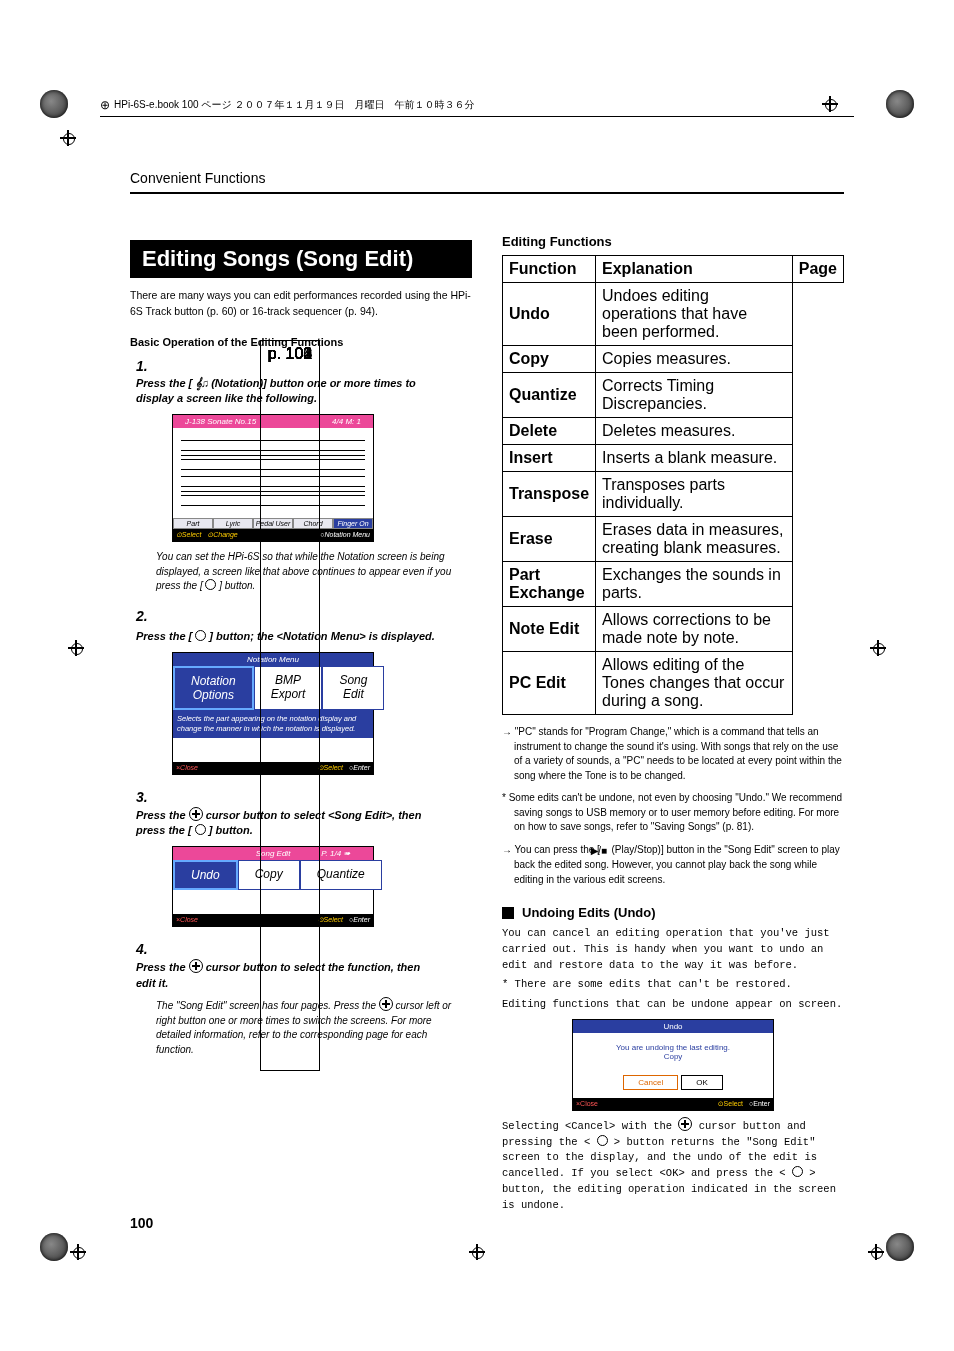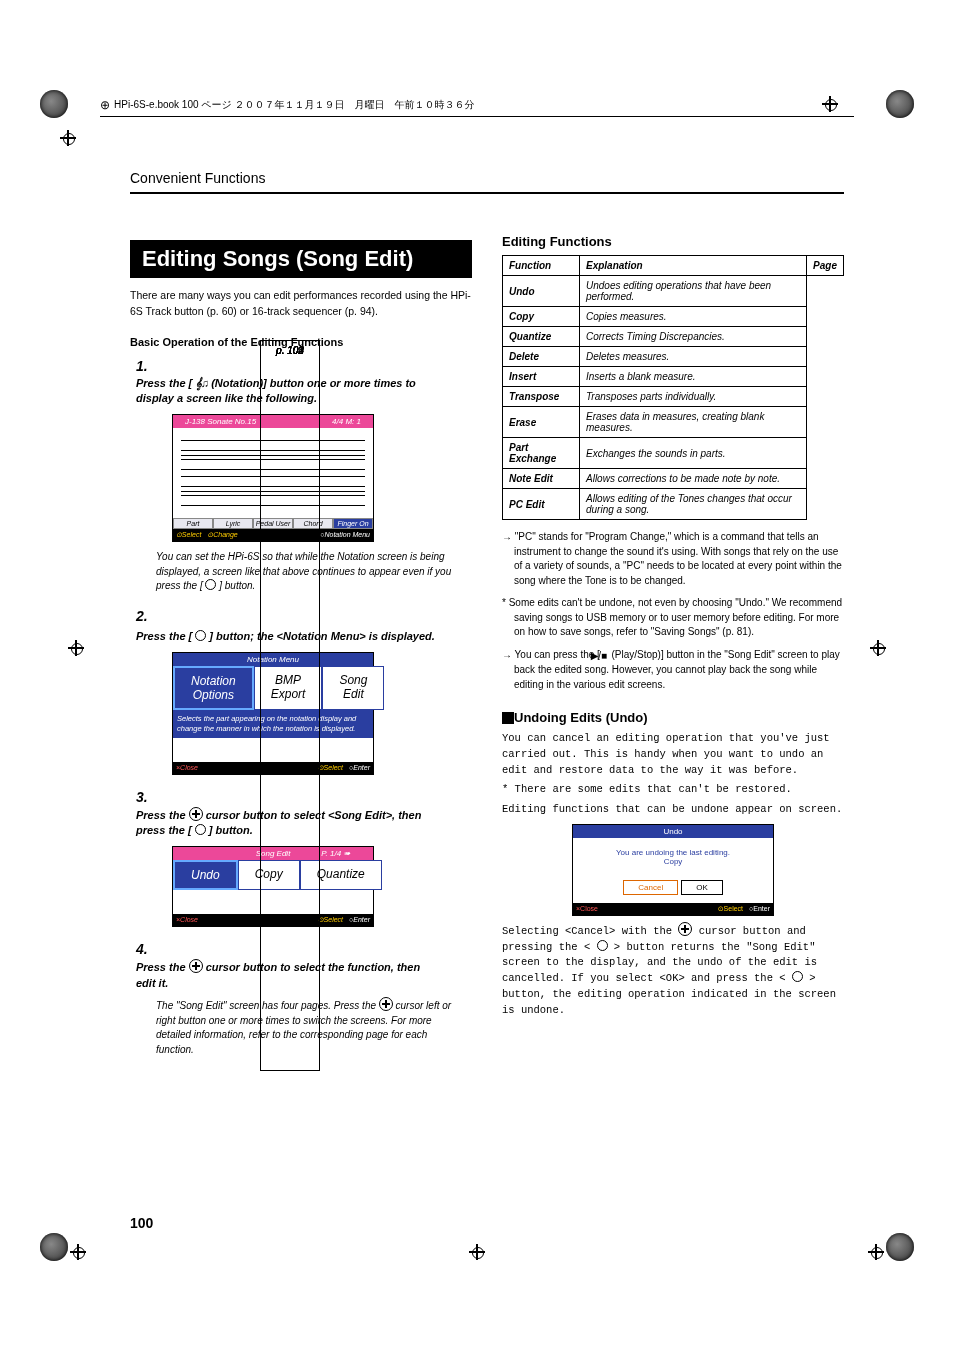--- a/index.html
+++ b/index.html
@@ -93,28 +93,28 @@
   .ss-menu-row{ display:flex; }
   .ss-menu-row .cell{ flex:1; border:1px solid #2a3ea0; text-align:center; padding:6px 16px; font-size:12px; background:#fff;}
   .ss-menu-row .cell.sel{ background:#2a3ea0; color:#fff; border:2px solid #6af;}
   .ss-desc{ background:#2a3ea0; color:#fff; padding:4px; font-size:7.5px; line-height:1.3;}
   .ss-gap{ background:#fff; height:24px;}
   .ss-dialog{ text-align:center; padding:10px 4px; font-size:8px; background:#fff; color:#2a3ea0;}
   .ss-btns{ display:flex; justify-content:center; gap:3px; padding:4px 0 8px; background:#fff;}
   .ss-btns .btn{ border:1px solid #000; padding:2px 14px; font-size:8px;}
   .ss-btns .btn.orange{ color:#d60; border-color:#d60;}
   .func-h { font-size:13px; font-weight:bold; margin:0 0 6px; }
-  table.func { border-collapse:collapse; width:100%; font-size:10px;font-style:italic; }
+  table.func { border-collapse:collapse; width:100%; font-size:16px; }
   table.func th, table.func td { border:1px solid #000; padding:4px 6px; text-align:left; vertical-align:middle;}
   table.func th { font-weight:bold; }
   table.func td.page { text-align:center; white-space:nowrap; width:46px;}
   table.func td.fn { font-weight:bold; width:64px;}
   .bullets { font-size:10px; line-height:1.45; margin:10px 0 0; padding:0; list-style:none;}
   .bullets li { padding-left:12px; text-indent:-12px; margin-bottom:8px;}
-  .h3row{ display:flex; align-items:center; margin:18px 0 6px;}
+  .h3row{ display:flex; align-items:center; gap:8px; margin:18px 0 6px;}
   .blk{ width:12px; height:12px; background:#000;}
   .h3{ font-size:13px; font-weight:bold;}
   .para { font-size:10.5px; line-height:1.5; margin:4px 0 4px;font-family:Liberation Mono, monospace;}
   .pagenum { position:absolute; bottom:-20px; left:0; font-size:14px; font-weight:bold;}
   .circle-icon{ display:inline-block; width:9px; height:9px; border:1.2px solid #000; border-radius:50%; vertical-align:-1px;}
   .dpad-icon{ display:inline-block; width:12px; height:12px; border:1.2px solid #000; border-radius:50%; position:relative; vertical-align:-2px;}
   .dpad-icon::before,.dpad-icon::after{content:"";position:absolute;background:#000;}
   .dpad-icon::before{left:5px;top:2px;width:2px;height:8px;}
   .dpad-icon::after{top:5px;left:2px;height:2px;width:8px;}
   .play-icon{ display:inline-block; vertical-align:-1px;}

